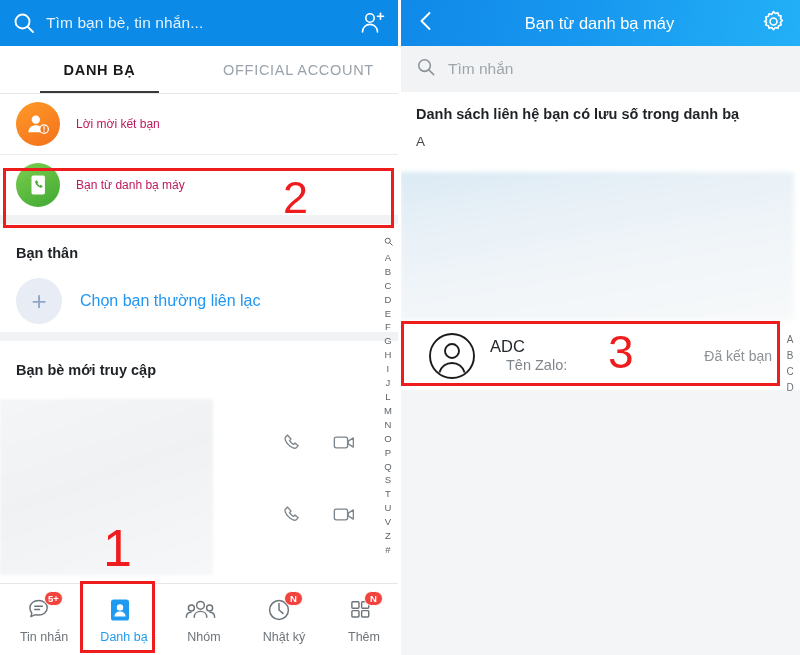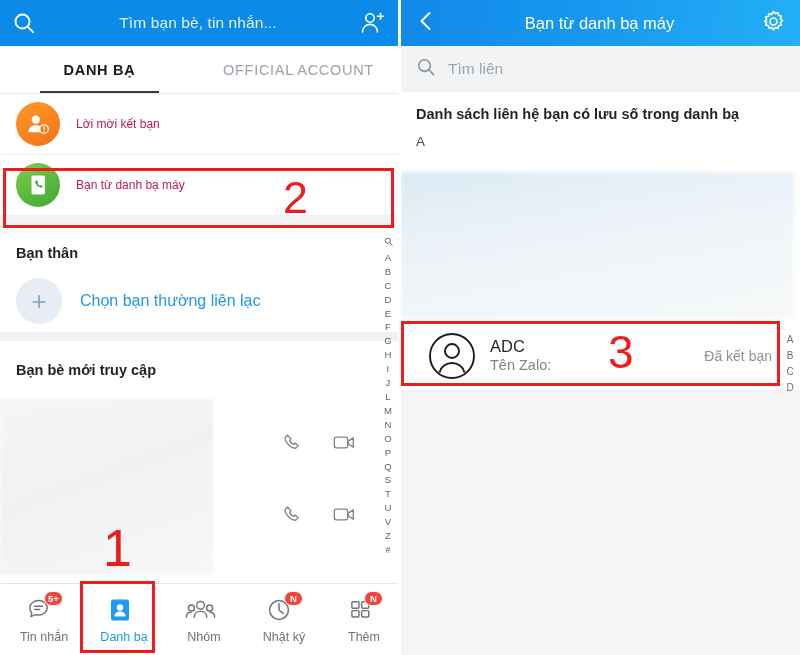--- a/index.html
+++ b/index.html
@@ -13,21 +13,21 @@
   .panel { position: relative; width: 400px; height: 655px; background: #fff; overflow: hidden; }
   .panel-left { border-right: 2px solid #ffffff; }
   .panel-divider { position: absolute; left: 399px; top: 0; width: 2px; height: 655px; background: #fff; z-index: 40; }
 
   
   .l-header {
     height: 46px; background: #0b8ae8;
     display: flex; align-items: center; padding: 0 12px; gap: 10px;
   }
   .l-header .search-ic { width: 24px; height: 24px; flex: 0 0 24px; }
-  .l-search-text { flex: 1; color: #e3f2fd; font-size: 15.5px; letter-spacing: .1px; text-align: center; }
+  .l-search-text { flex: 1; color: #e3f2fd; font-size: 15.5px; letter-spacing: .1px; }
   .l-header .addfr-ic { width: 26px; height: 26px; flex: 0 0 26px; }
 
   
   .tabs { height: 48px; display: flex; border-bottom: 1px solid #e8e8e8; background: #fff; }
   .tab { flex: 1; display: flex; align-items: center; justify-content: center;
          font-size: 14.5px; letter-spacing: .7px; position: relative; }
   .tab.active { color: #1a1a1a; font-weight: bold; }
   .tab.inactive { color: #9aa3ab; }
   .tab.active::after {
     content: ""; position: absolute; bottom: 0; left: 20%; width: 60%;
@@ -88,21 +88,21 @@
   .r-searchbar .ph { color: #9fa6ab; font-size: 15.5px; }
   .r-listhdr { padding: 14px 16px 0; font-size: 14.5px; font-weight: bold; color: #1f2327; }
   .r-alpha { padding: 12px 16px 8px; font-size: 13.5px; color: #43494d; }
   .redact-right { position: absolute; left: 0; top: 172px; width: 394px; height: 148px;
     background: linear-gradient(170deg,#dbeaf4 0%,#e9f1f7 30%,#f2f6f9 65%,#f7f9fa 100%);
     filter: blur(2px); }
   .contact-row { position: absolute; left: 12px; top: 323px; width: 392px; height: 65px;
     display: flex; align-items: center; padding: 0 16px; gap: 14px; background: #fff; }
   .avatar { width: 48px; height: 48px; flex: 0 0 48px; }
   .c-name { font-size: 16.5px; color: #23282c; line-height: 1.25; }
-  .c-sub { font-size: 14.5px; color: #7e868c; line-height: 1.3; }
+  .c-sub { font-size: 14.5px; color: #7e868c; line-height: 1.3; margin-left: 16px; }
   .c-status { margin-left: auto; font-size: 14px; color: #8b9197; padding-right: 16px; }
   .r-below { position: absolute; left: 0; top: 390px; width: 400px; bottom: 0; background: #f3f5f7; }
 
   
   .ann-box { position: absolute; border: 3.5px solid #ee1c1c; z-index: 30; }
   .ann-num { position: absolute; color: #ee1c1c; font-weight: 400; z-index: 31;
     font-family: "Liberation Sans", sans-serif; line-height: 1; }
 </style>
 </head>
 <body>
@@ -325,21 +325,21 @@
       </span>
     </div>
 
     <div class="r-searchbar">
       <span>
         <svg viewBox="0 0 22 22" width="20" height="20" fill="none" stroke="#8b9297" stroke-width="1.7">
           <circle cx="9.4" cy="9.4" r="6.4"></circle>
             <line x1="14" y1="14" x2="19.4" y2="19.4" stroke-linecap="round"></line>
         </svg>
       </span>
-      <span class="ph">Tìm liên</span>
+      <span class="ph">Tìm nhắn</span>
     </div>
 
     <div class="r-listhdr">Danh sách liên hệ bạn có lưu số trong danh bạ</div>
     <div class="r-alpha">A</div>
 
     <div class="redact-right"></div>
     <div class="r-below"></div>
 
     <div class="contact-row">
       <span class="avatar">

